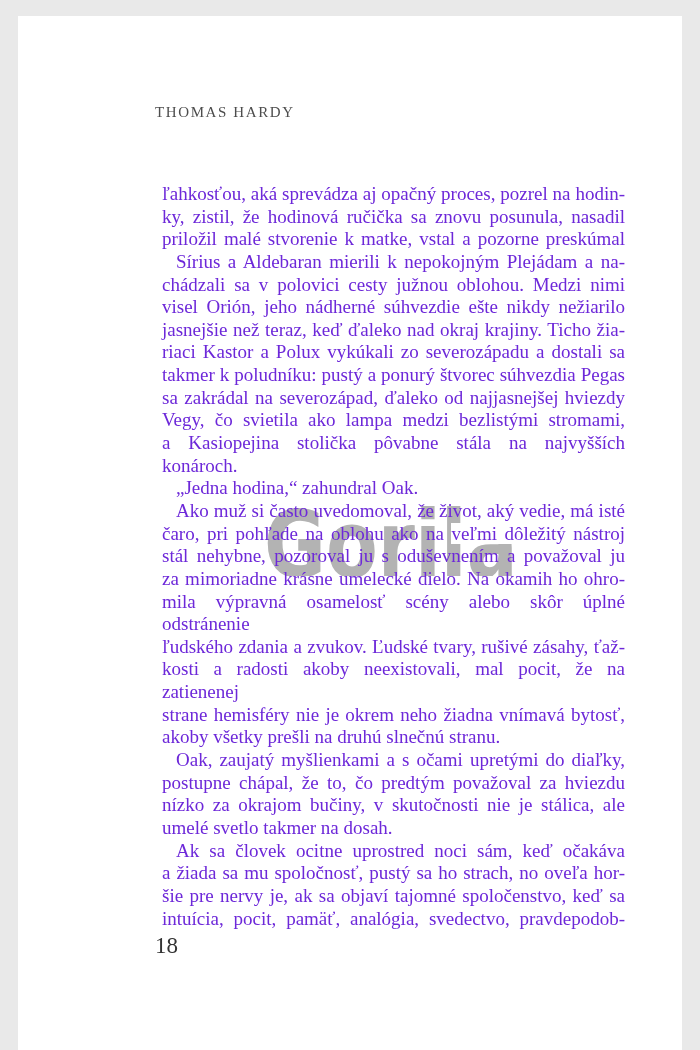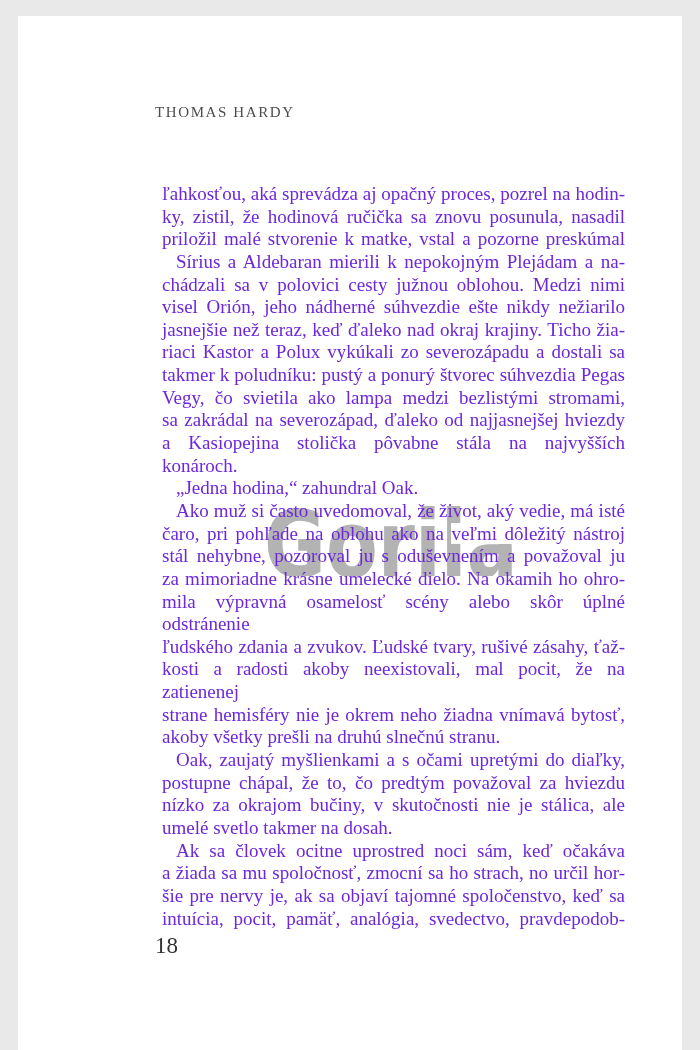--- a/index.html
+++ b/index.html
@@ -75,37 +75,37 @@
   <div class="body-text" id="body-text">
       <div class="line">ľahkosťou, aká sprevádza aj opačný proces, pozrel na hodin-</div>
       <div class="line">ky, zistil, že hodinová ručička sa znovu posunula, nasadil</div>
       <div class="line">priložil malé stvorenie k matke, vstal a pozorne preskúmal</div>
       <div class="line indent">Sírius a Aldebaran mierili k nepokojným Plejádam a na-</div>
       <div class="line">chádzali sa v polovici cesty južnou oblohou. Medzi nimi</div>
       <div class="line">visel Orión, jeho nádherné súhvezdie ešte nikdy nežiarilo</div>
       <div class="line">jasnejšie než teraz, keď ďaleko nad okraj krajiny. Ticho žia-</div>
       <div class="line">riaci Kastor a Polux vykúkali zo severozápadu a dostali sa</div>
       <div class="line">takmer k poludníku: pustý a ponurý štvorec súhvezdia Pegas</div>
+      <div class="line">sa zakrádal na severozápad, ďaleko od najjasnejšej hviezdy</div>
       <div class="line">Vegy, čo svietila ako lampa medzi bezlistými stromami,</div>
-      <div class="line">sa zakrádal na severozápad, ďaleko od najjasnejšej hviezdy</div>
       <div class="line noj">a Kasiopejina stolička pôvabne stála na najvyšších konároch.</div>
       <div class="line indent noj">„Jedna hodina,“ zahundral Oak.</div>
       <div class="line indent">Ako muž si často uvedomoval, že život, aký vedie, má isté</div>
       <div class="line">čaro, pri pohľade na oblohu ako na <span class="wm-hole">veľmi dôležitý</span> nástroj</div>
       <div class="line">stál nehybne, pozoroval ju s oduševnením a považoval ju</div>
       <div class="line">za mimoriadne krásne umelecké dielo. Na okamih ho ohro-</div>
       <div class="line">mila výpravná osamelosť scény alebo skôr úplné odstránenie</div>
       <div class="line">ľudského zdania a zvukov. Ľudské tvary, rušivé zásahy, ťaž-</div>
       <div class="line">kosti a radosti akoby neexistovali, mal pocit, že na zatienenej</div>
       <div class="line">strane hemisféry nie je okrem neho žiadna vnímavá bytosť,</div>
       <div class="line noj">akoby všetky prešli na druhú slnečnú stranu.</div>
       <div class="line indent">Oak, zaujatý myšlienkami a s očami upretými do diaľky,</div>
       <div class="line">postupne chápal, že to, čo predtým považoval za hviezdu</div>
       <div class="line">nízko za okrajom bučiny, v skutočnosti nie je stálica, ale</div>
       <div class="line noj">umelé svetlo takmer na dosah.</div>
       <div class="line indent">Ak sa človek ocitne uprostred noci sám, keď očakáva</div>
-      <div class="line">a žiada sa mu spoločnosť, zmocní sa ho strach, no určil hor-</div>
+      <div class="line">a žiada sa mu spoločnosť, pustý sa ho strach, no oveľa hor-</div>
       <div class="line">šie pre nervy je, ak sa objaví tajomné spoločenstvo, keď sa</div>
       <div class="line">intuícia, pocit, pamäť, analógia, svedectvo, pravdepodob-</div>
     </div>
 
   <div class="page-number">18</div>
 </div>
 
 </body></html>

